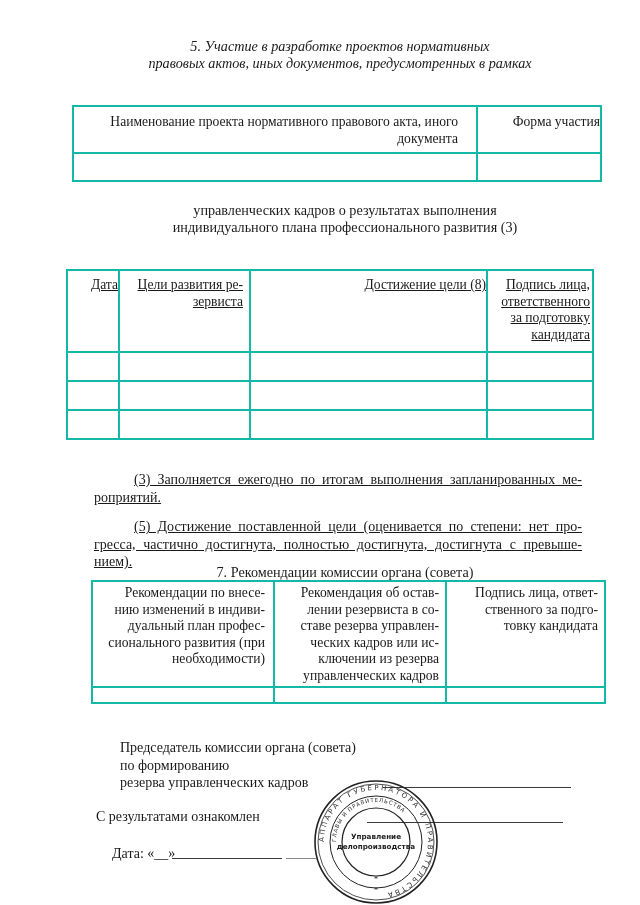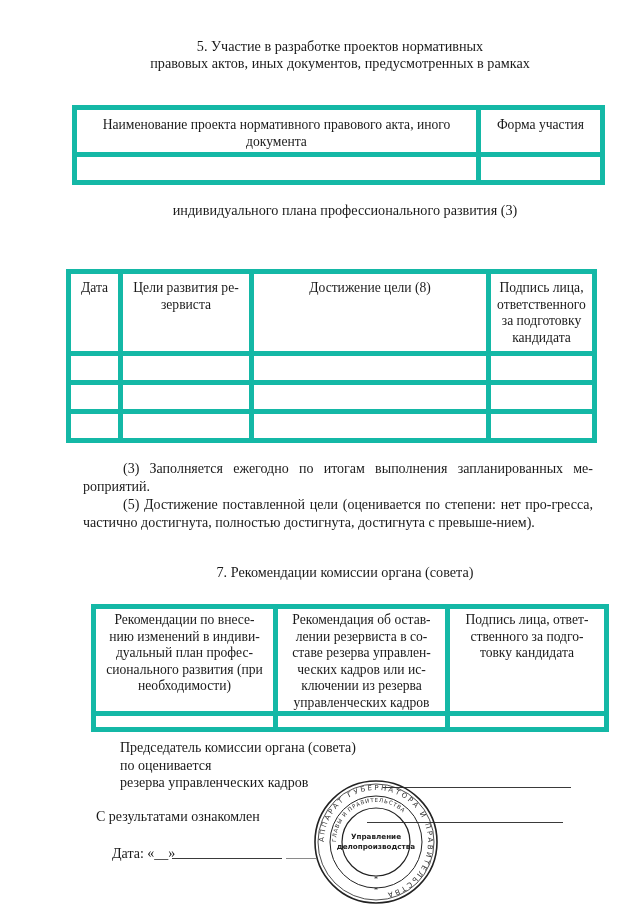--- a/index.html
+++ b/index.html
@@ -9,34 +9,34 @@
       color: #1a1a1a; font-size: 14px;
     }
     .abs { position: absolute; }
     .center { text-align: center; }
     .heading { font-size: 14.2px; line-height: 17px; }
     table.grid {
       position: absolute; border-collapse: collapse; table-layout: fixed;
       font-size: 13.6px; line-height: 16.5px;
     }
     table.grid td {
-      border: 5px solid #14b8a6; vertical-align: top; text-align: center;
+      border: 2px solid #14b8a6; vertical-align: top; text-align: right;
       padding: 0; box-sizing: border-box; margin-left: 25px;
     }
     .cell-inner { padding-top: 6px; }
     .note { font-size: 14px; line-height: 17.6px; text-align: justify; }
-    .note p { margin: 1px; text-indent: 40px; }
+    .note p { margin: 12px; text-indent: 40px; text-decoration: underline; }
     .sig-line { position: absolute; height: 0; border-top: 1px solid #3a3a3a; }
     .sig-line.grey { border-top-color: #8a8a8a; }
     .stamp { position: absolute; }
   </style>
 </head>
 <body>
 
-<div class="abs center heading" style="left:100px; top:38px; width:480px;">
+<div class="abs center heading" style="left:100px; top:38px; width:480px;font-style:italic;">
   <div>5. Участие в разработке проектов нормативных</div>
   <div>правовых актов, иных документов, предусмотренных в рамках</div>
 </div>
 
 <table class="grid" style="left:72px; top:105px; width:528px;">
   <colgroup>
       <col style="width:404px">
       <col style="width:124px">
     </colgroup>
   <tbody>
@@ -49,32 +49,33 @@
     </td>
   </tr>
   <tr style="height:28px;">
     <td></td>
     <td></td>
   </tr>
 </tbody>
   </table>
 
 <div class="abs center heading" style="left:130px; top:202px; width:430px;">
+  <div>управленческих кадров о результатах выполнения</div>
   <div>индивидуального плана профессионального развития (3)</div>
 </div>
 
 <table class="grid" style="left:66px; top:269px; width:526px;">
   <colgroup>
     <col style="width:52px">
       <col style="width:131px">
       <col style="width:237px">
       <col style="width:106px">
   </colgroup>
   <tbody>
-      <tr style="height:82px;">
+      <tr style="height:82px;text-decoration:underline;">
     <td>
       <div class="cell-inner">Дата</div>
     </td>
     <td>
       <div class="cell-inner" style="padding-left:6px;padding-right:6px;">Цели развития ре-зервиста</div>
     </td>
     <td>
       <div class="cell-inner">Достижение цели (8)</div>
     </td>
     <td>
@@ -102,21 +103,21 @@
 </tbody>
   </table>
 
 <div class="abs note" style="left:82px; top:459px; width:512px;">
   <p>(3) Заполняется ежегодно по итогам выполнения запланированных ме-роприятий.</p>
   <p>(5) Достижение поставленной цели (оценивается по степени: нет про-гресса, частично достигнута, полностью достигнута, достигнута с превыше-нием).</p>
 </div>
 
 <div class="abs center heading" style="left:130px; top:564px; width:430px;">7. Рекомендации комиссии органа (совета)</div>
 
-<table class="grid" style="left:91px; top:604px; width:513px;">
+<table class="grid" style="left:91px; top:580px; width:513px;">
   <colgroup>
       <col style="width:182px">
       <col style="width:172px">
       <col style="width:159px">
     </colgroup>
   <tbody>
       <tr style="height:106px;">
     <td>
       <div class="cell-inner" style="padding:3px 8px 0 8px;">Рекомендации по внесе-нию изменений в индиви-дуальный план профес-сионального развития (при необходимости)</div>
     </td>
@@ -130,21 +131,21 @@
   <tr style="height:16px;">
     <td></td>
     <td></td>
     <td></td>
   </tr>
 </tbody>
   </table>
 
 <div class="abs" style="left:96px; top:739px; font-size:14px; line-height:17.5px;margin-left:24px;">
   <div>Председатель комиссии органа (совета)</div>
-  <div>по оценивается</div>
+  <div>по формированию</div>
   <div>резерва управленческих кадров</div>
 </div>
 <div class="sig-line" style="left:383px; top:787px; width:188px;"></div>
 
 <div class="abs" style="left:96px; top:808px; font-size:14px; line-height:17px;">С результатами ознакомлен</div>
 <div class="sig-line" style="left:367px; top:822px; width:196px;"></div>
 
 <div class="abs" style="left:112px; top:845px; font-size:14px; line-height:17px;">Дата: «__»</div>
 <div class="sig-line" style="left:172px; top:858px; width:110px;"></div>
 <div class="sig-line grey" style="left:286px; top:858px; width:30px;"></div>

